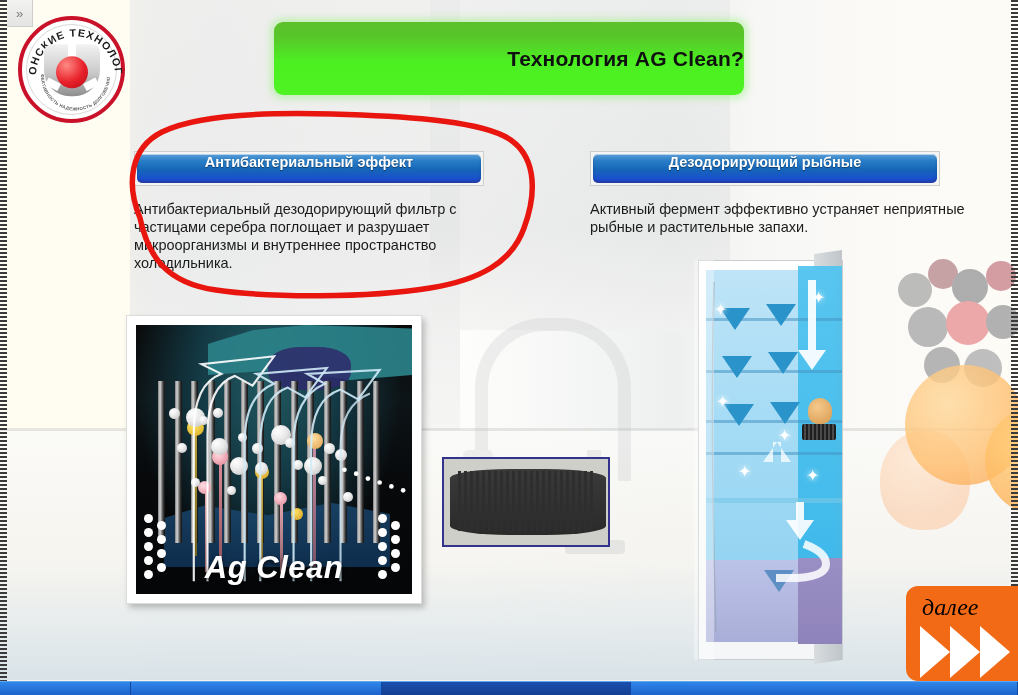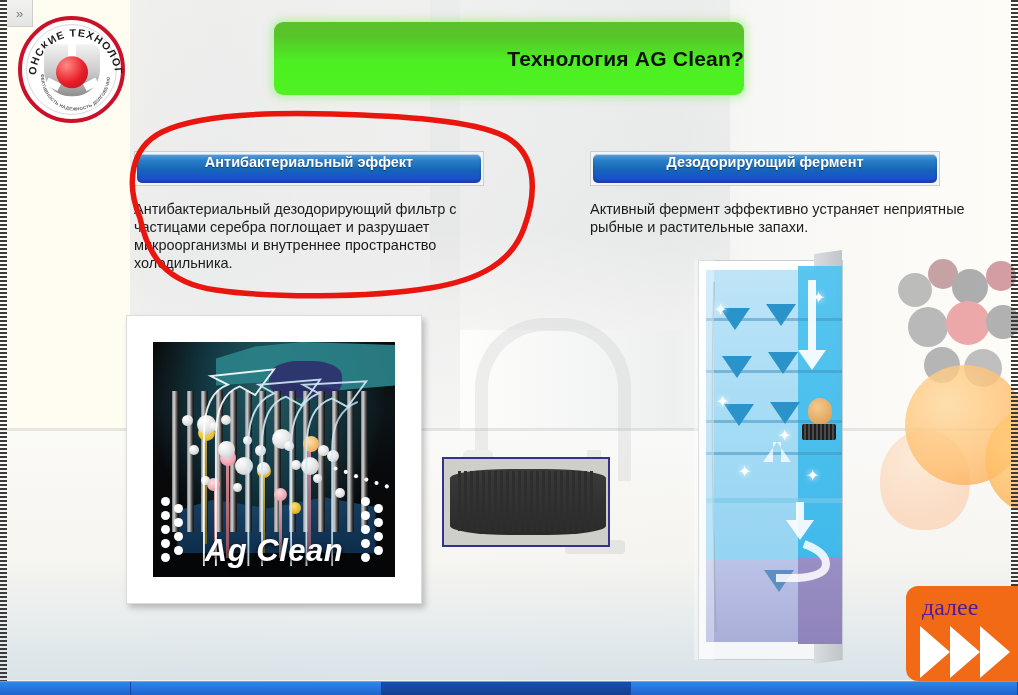--- a/index.html
+++ b/index.html
@@ -82,21 +82,21 @@
 
   .para{position:absolute;color:#1b1b1b;font-size:14.5px;line-height:18px;}
   .p1{left:134px;top:200px;width:370px;}
   .p2{left:590px;top:200px;width:380px;}
 
   
   .lasso{position:absolute;left:100px;top:98px;width:450px;height:205px;pointer-events:none;}
 
   
   .agbox{position:absolute;left:126px;top:315px;width:296px;height:289px;background:#ffffff;
-    border:1px solid #dcdcda;padding:26px;box-sizing:border-box;box-shadow:3px 4px 6px rgba(0,0,0,.22);}
+    border:1px solid #dcdcda;padding:9px;box-sizing:border-box;box-shadow:3px 4px 6px rgba(0,0,0,.22);}
   .agimg{position:relative;width:100%;height:100%;overflow:hidden;
     background:
       radial-gradient(ellipse at 48% 18%, rgba(36,96,104,.95) 0%, rgba(20,62,74,.9) 34%, rgba(0,0,0,0) 66%),
       linear-gradient(180deg,#0a0a0a 0%,#0d1417 28%,#07090b 58%,#050608 100%);}
   .teal{position:absolute;background:#2a7f86;}
   .fin{position:absolute;top:21%;width:7px;height:60%;
     background:linear-gradient(90deg,#7d7d7d,#d6d6d6 30%,#3a3a3a 75%,#111);}
   .sphere{position:absolute;border-radius:50%;
     background:radial-gradient(circle at 34% 30%,#ffffff,#e8e8e8 45%,#bdbdbd 100%);}
   .flower{position:absolute;border-radius:50%;}
@@ -137,21 +137,21 @@
     border-top:22px solid #2a93c9;}
   .fr-filter{position:absolute;left:116px;top:172px;width:34px;height:16px;
     background:repeating-linear-gradient(90deg,#1e1e1e 0 2px,#4a4a4a 2px 4px);border-radius:2px;}
   .fr-bird{position:absolute;left:122px;top:146px;width:24px;height:26px;
     background:radial-gradient(circle at 40% 35%,#f5c98c,#d79a4e);border-radius:50% 50% 40% 40%;}
   .sparkle{position:absolute;color:#fff;font-size:16px;line-height:1;text-shadow:0 0 6px #fff;}
 
   
   .next{position:absolute;left:906px;top:586px;width:112px;height:95px;background:#f26a16;
     border-radius:12px 0 0 12px;overflow:hidden;}
-  .next-label{position:absolute;left:16px;top:8px;color:#4c1d95;font-size:24px;
+  .next-label{position:absolute;left:16px;top:8px;color:#000000;font-size:24px;font-style:italic;
     font-family:"Liberation Serif",serif;}
   .chev{position:absolute;width:0;height:0;border-top:26px solid transparent;
     border-bottom:26px solid transparent;border-left:30px solid #ffffff;}
 
   
   .taskbar{position:absolute;left:0;bottom:0;width:1018px;height:13px;
     background:linear-gradient(180deg,#3a8ae8 0%,#1f6fd8 35%,#1a5fc4 100%);
     border-top:1px solid #5fa6f2;display:flex;}
   .tb-seg{height:100%;border-right:1px solid #1546a0;
     background:linear-gradient(180deg,#2f86e8,#1d63cd);}
@@ -223,21 +223,21 @@
 
   <div class="btnwrap b1">
     <div class="btn">
         <span>Антибактериальный эффект</span>
       </div>
   </div>
   <div class="para p1">Антибактериальный дезодорирующий фильтр с частицами серебра поглощает и разрушает микроорганизмы и внутреннее пространство холодильника.</div>
 
   <div class="btnwrap b2">
     <div class="btn">
-        <span>Дезодорирующий фермент</span>
+        <span>Дезодорирующий рыбные</span>
       </div>
   </div>
   <div class="para p2">Активный фермент эффективно устраняет неприятные рыбные и растительные запахи.</div>
 
   <svg class="lasso" viewBox="0 0 450 205">
     <path d="M 40,120 C 26,86 30,50 62,34 C 96,17 160,14 232,16 C 300,18 372,22 404,38
              C 436,54 438,92 424,130 C 412,164 380,182 330,190 C 268,200 170,200 116,192
              C 66,185 48,158 40,120 Z" fill="none" stroke="#e8160f" stroke-width="5.5" stroke-linecap="round" stroke-linejoin="round"></path>
   </svg>
 

